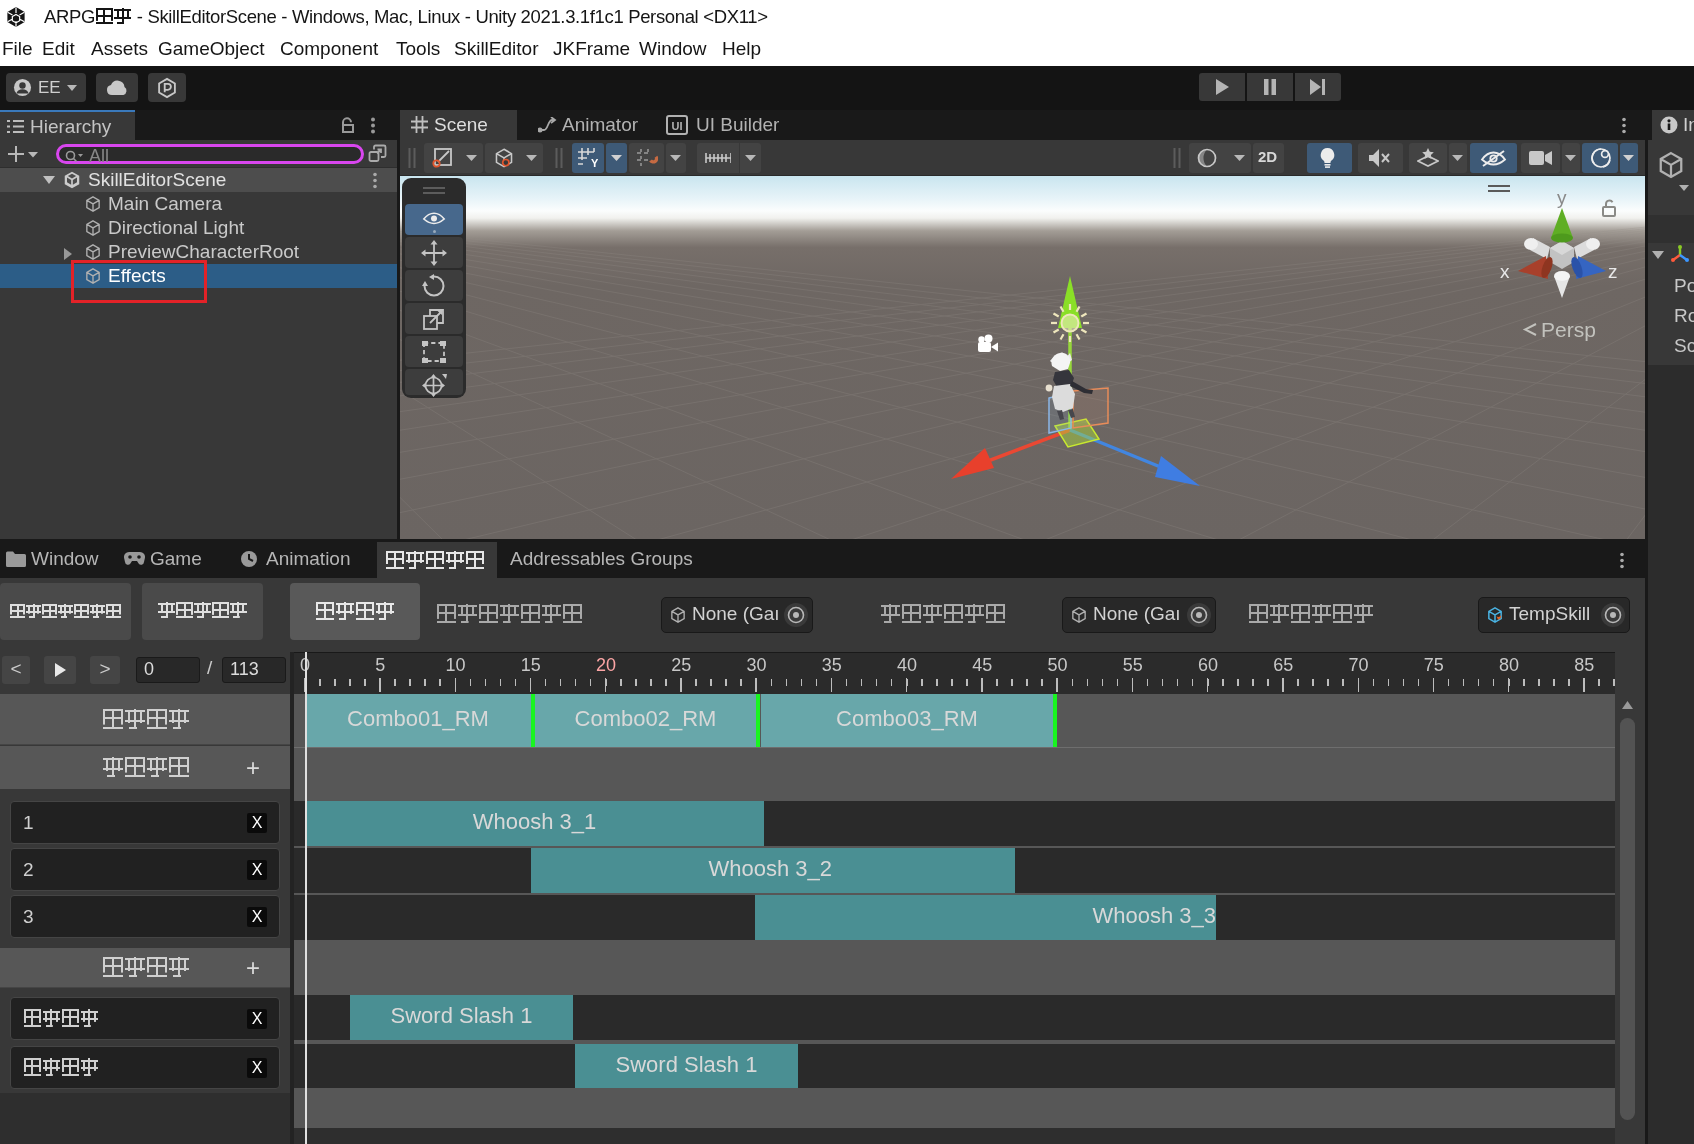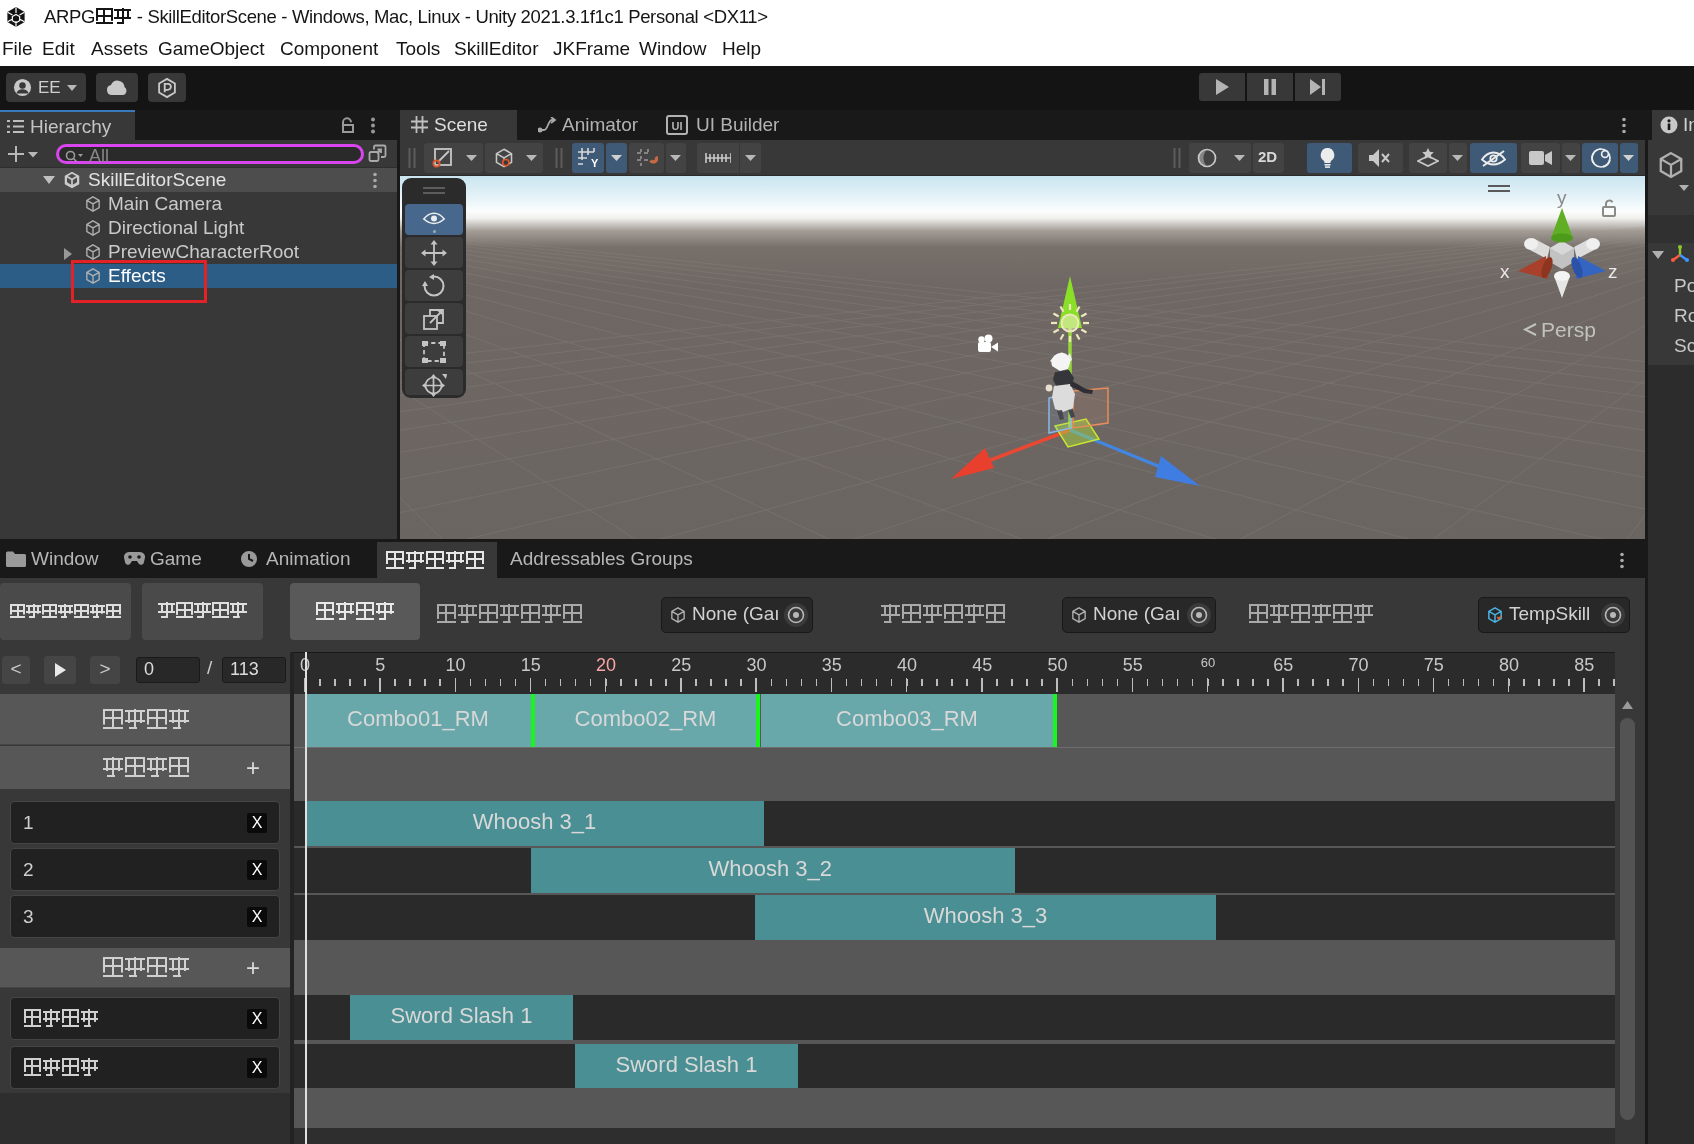--- a/index.html
+++ b/index.html
@@ -654,21 +654,21 @@
       <span class="abs" style="left:141.5px;top:2px;width:40px;text-align:center;color:#c8c8c8;font-size:18px">10</span>
       <span class="abs" style="left:216.8px;top:2px;width:40px;text-align:center;color:#c8c8c8;font-size:18px">15</span>
       <span class="abs" style="left:292.0px;top:2px;width:40px;text-align:center;color:#fca5a5;font-size:18px">20</span>
       <span class="abs" style="left:367.2px;top:2px;width:40px;text-align:center;color:#c8c8c8;font-size:18px">25</span>
       <span class="abs" style="left:442.5px;top:2px;width:40px;text-align:center;color:#c8c8c8;font-size:18px">30</span>
       <span class="abs" style="left:517.8px;top:2px;width:40px;text-align:center;color:#c8c8c8;font-size:18px">35</span>
       <span class="abs" style="left:593.0px;top:2px;width:40px;text-align:center;color:#c8c8c8;font-size:18px">40</span>
       <span class="abs" style="left:668.2px;top:2px;width:40px;text-align:center;color:#c8c8c8;font-size:18px">45</span>
       <span class="abs" style="left:743.5px;top:2px;width:40px;text-align:center;color:#c8c8c8;font-size:18px">50</span>
       <span class="abs" style="left:818.8px;top:2px;width:40px;text-align:center;color:#c8c8c8;font-size:18px">55</span>
-      <span class="abs" style="left:894.0px;top:2px;width:40px;text-align:center;color:#c8c8c8;font-size:13px">60</span>
+      <span class="abs" style="left:894.0px;top:2px;width:40px;text-align:center;color:#c8c8c8;font-size:18px">60</span>
       <span class="abs" style="left:969.2px;top:2px;width:40px;text-align:center;color:#c8c8c8;font-size:18px">65</span>
       <span class="abs" style="left:1044.5px;top:2px;width:40px;text-align:center;color:#c8c8c8;font-size:18px">70</span>
       <span class="abs" style="left:1119.8px;top:2px;width:40px;text-align:center;color:#c8c8c8;font-size:18px">75</span>
       <span class="abs" style="left:1195.0px;top:2px;width:40px;text-align:center;color:#c8c8c8;font-size:18px">80</span>
       <span class="abs" style="left:1270.2px;top:2px;width:40px;text-align:center;color:#c8c8c8;font-size:18px">85</span>
       <div class="abs" style="left:10.25px;top:26px;width:1324px;height:7px;background:repeating-linear-gradient(90deg,#bdbdbd 0 1.5px,transparent 1.5px 15.05px)"></div>
       <div class="abs" style="left:10.25px;top:25px;width:1324px;height:14px;background:repeating-linear-gradient(90deg,#bdbdbd 0 1.5px,transparent 1.5px 75.25px)"></div>
     </div>
     <div class="abs" id="tl" style="left:294px;top:152px;width:1321px;height:450px;background:#575757">
       <div class="abs" style="left:0;top:0;width:1321px;height:107px;background:#575757"></div>
@@ -688,21 +688,21 @@
       <div class="abs" style="left:0;top:107px;width:1321px;height:45px;background:#2a2a2a"></div>
       <div class="abs" style="left:11.0px;top:107px;width:459.0px;height:45px;background:#4a8f93">
         <span class="abs" style="left:0;top:8px;width:459px;text-align:center;color:#d8d8d8;font-size:22px;white-space:nowrap">Whoosh 3_1</span>
       </div>
       <div class="abs" style="left:0;top:154px;width:1321px;height:45px;background:#2a2a2a"></div>
       <div class="abs" style="left:236.8px;top:154px;width:484px;height:45px;background:#4a8f93">
         <span class="abs" style="left:0;top:8px;width:479px;text-align:center;color:#d8d8d8;font-size:22px;white-space:nowrap">Whoosh 3_2</span>
       </div>
       <div class="abs" style="left:0;top:201px;width:1321px;height:45px;background:#2a2a2a"></div>
       <div class="abs" style="left:461.0px;top:201px;width:460.5px;height:45px;background:#4a8f93">
-        <span class="abs" style="left:0;top:8px;width:461px;text-align:center;color:#d8d8d8;font-size:22px;white-space:nowrap">Whoosh 3_3</span>
+        <span class="abs" style="left:0;top:8px;width:461px;text-align:right;color:#d8d8d8;font-size:22px;white-space:nowrap">Whoosh 3_3</span>
       </div>
       <div class="abs" style="left:0;top:246px;width:1321px;height:55px;background:#575757"></div>
       <div class="abs" style="left:0;top:301px;width:1321px;height:45px;background:#2a2a2a"></div>
       <div class="abs" style="left:56.0px;top:301px;width:223.0px;height:45px;background:#4a8f93">
         <span class="abs" style="left:0;top:8px;width:223px;text-align:center;color:#d8d8d8;font-size:22px;white-space:nowrap">Sword Slash 1</span>
       </div>
       <div class="abs" style="left:0;top:350px;width:1321px;height:44px;background:#2a2a2a"></div>
       <div class="abs" style="left:281.0px;top:350px;width:223.0px;height:44px;background:#4a8f93">
         <span class="abs" style="left:0;top:8px;width:223px;text-align:center;color:#d8d8d8;font-size:22px;white-space:nowrap">Sword Slash 1</span>
       </div>

